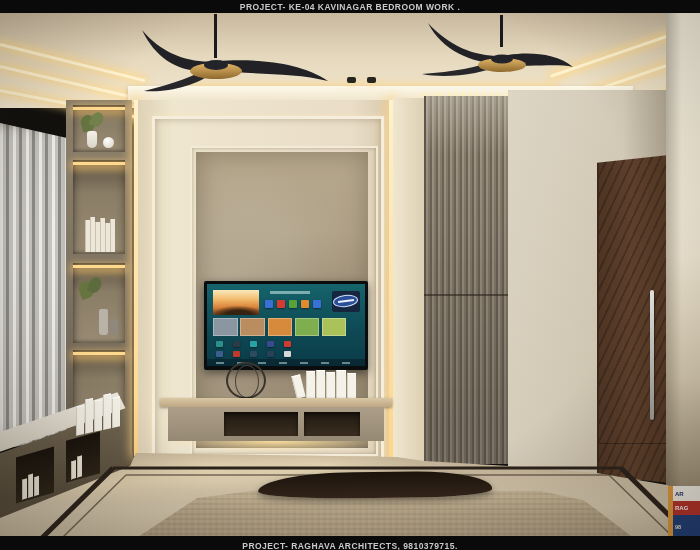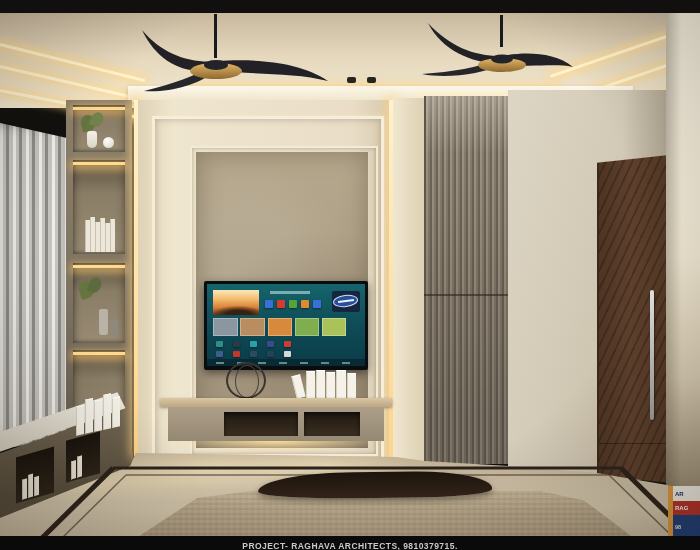--- a/index.html
+++ b/index.html
@@ -160,20 +160,23 @@
   .b3{height:23px;background:#1e3f7c;color:#e9e3cf;font-size:5.5px;}
 
   .vignette{left:0;top:13px;width:700px;height:523px;pointer-events:none;
     background:radial-gradient(ellipse at 50% 42%,transparent 58%,rgba(28,20,10,.28) 100%);}
 </style>
 </head>
 <body>
 
 <div id="stage">
 
+  <div class="abs bar" style="top:0;height:13px;">
+    <span>PROJECT- KE-04 KAVINAGAR BEDROOM WORK .</span>
+  </div>
 
   <div class="abs ceiling"></div>
   <div class="abs led" style="left:0;top:43px;width:150px;transform:rotate(14deg);transform-origin:left top;"></div>
   <div class="abs led" style="left:0;top:65px;width:185px;transform:rotate(13deg);transform-origin:left top;"></div>
   <div class="abs led" style="left:0;top:89px;width:215px;transform:rotate(11deg);transform-origin:left top;"></div>
   <div class="abs led" style="left:185px;top:87px;width:372px;height:4px;"></div>
   <div class="abs led" style="left:550px;top:75px;width:160px;transform:rotate(-19deg);transform-origin:left top;"></div>
   <div class="abs led" style="left:565px;top:99px;width:150px;transform:rotate(-19deg);transform-origin:left top;"></div>
   <div class="abs led" style="left:612px;top:112px;width:105px;transform:rotate(-19deg);transform-origin:left top;"></div>
   <div class="abs cove"></div>

